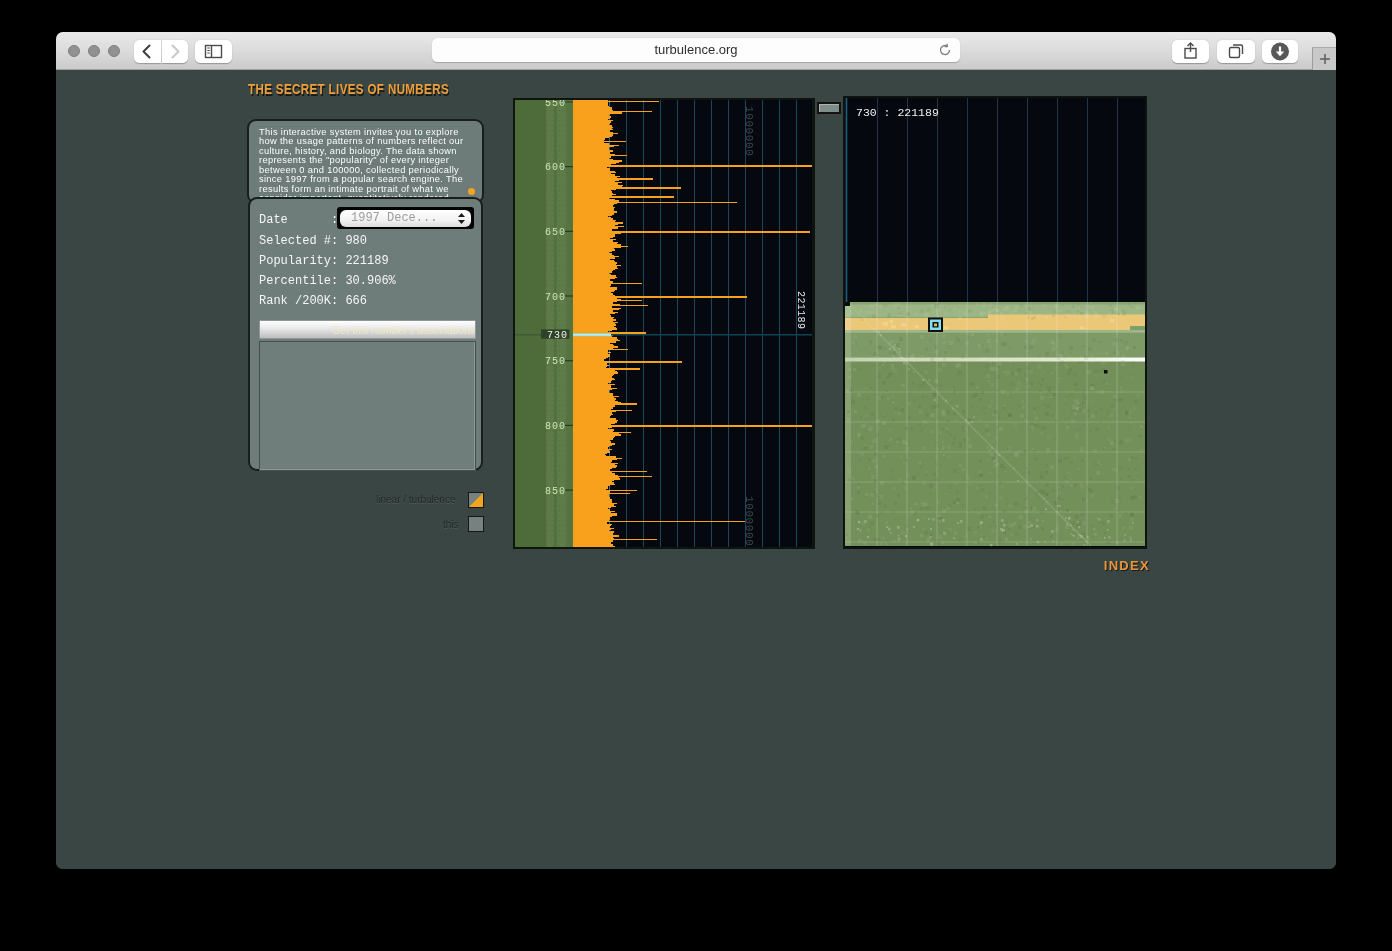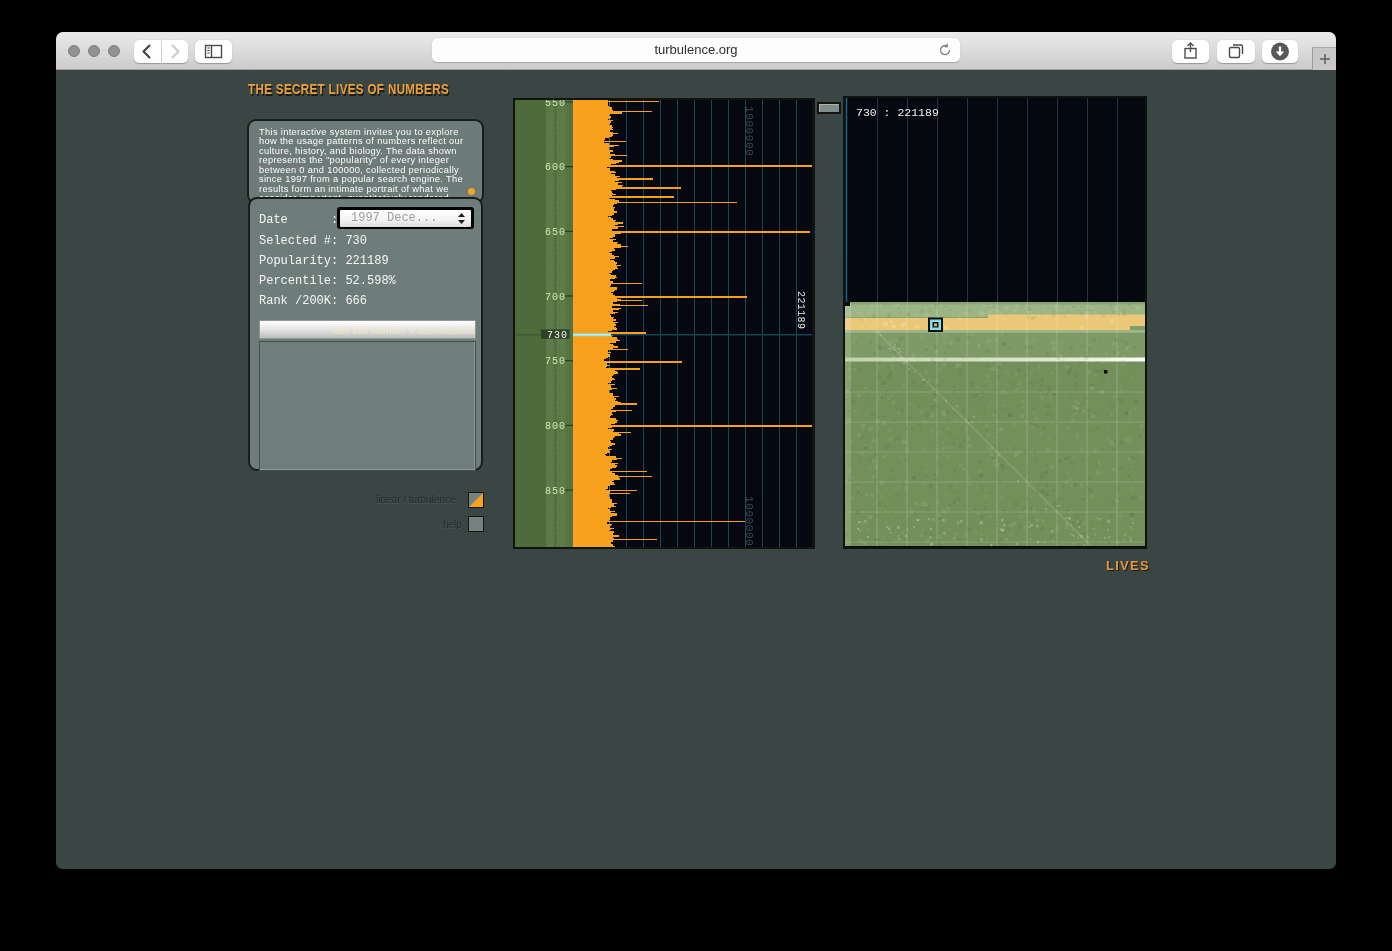--- a/index.html
+++ b/index.html
@@ -31,21 +31,21 @@
   letter-spacing:0.33px; color:#fdfdfd; white-space:nowrap; }
 #descdot { position:absolute; left:219px; top:66.5px; width:7px; height:7px;
   border-radius:50%; background:#f5a41f; }
 #infopanel { position:absolute; left:192px; top:127px; width:235px; height:274px;
   background:#6e7c7a; border:2px solid #181e1c; border-radius:9px; }
 .irow { position:absolute; left:9px; font-size:12px; color:#f6f6f6;
   font-family:"Liberation Mono", monospace; white-space:pre; }
 #sel { position:absolute; left:87px; top:8px; width:137px; height:22px;
   background:#030303; border-radius:3px; }
 #selin { position:absolute; left:3px; top:2.5px; width:131px; height:17px;
-  background:linear-gradient(#ffffff,#f2f2f2 60%,#dcdcdc); border-radius:1px;
+  background:linear-gradient(#ffffff,#f2f2f2 60%,#dcdcdc); border-radius:6px;
   font-family:"Liberation Mono", monospace; font-size:12px; color:#9d9d9d;
   line-height:17px; padding-left:11px; }
 #spin { position:absolute; right:4px; top:2px; width:11px; height:13px; }
 #assocbtn { position:absolute; left:9px; top:121px; width:217px; height:19px;
   background:linear-gradient(#ffffff,#e8e8e8 45%,#bdbdbd); border:1px solid #8f9896;
   text-align:right; font-size:10.5px; line-height:18px; color:#eee8c4;
   border-radius:1px; }
 #ta { position:absolute; left:9px; top:141.5px; width:217px; height:130px;
   background:#6f7d7b; border:1px solid #454f4d;
   box-shadow:inset -1px -1px 0 #8d9795; }
@@ -136,30 +136,30 @@
     <div id="infopanel">
       <div class="irow" style="top:14px">Date      :</div>
       <div id="sel">
             <div id="selin">1997 Dece...
         <svg id="spin" width="11" height="13">
           <path d="M5.5 1 L9 5 L2 5 Z" fill="#1c1c1c"></path>
           <path d="M5.5 12 L9 8 L2 8 Z" fill="#1c1c1c"></path>
         </svg>
       </div>
           </div>
-      <div class="irow" style="top:35px">Selected #: 730</div>
+      <div class="irow" style="top:35px">Selected #: 980</div>
       <div class="irow" style="top:55px">Popularity: 221189</div>
-      <div class="irow" style="top:75px">Percentile: 52.598%</div>
+      <div class="irow" style="top:75px">Percentile: 30.906%</div>
       <div class="irow" style="top:95px">Rank /200K: 666</div>
       <div id="assocbtn">Get this number's associations</div>
       <div id="ta"></div>
     </div>
     <div class="cklabel" style="left:320px;top:424px;">linear / turbulence</div>
     <div class="ck" id="ck1"></div>
-    <div class="cklabel" style="left:387px;top:449px;">help</div>
+    <div class="cklabel" style="left:387px;top:449px;">this</div>
     <div class="ck" id="ck2"></div>
     <div id="graybtn"></div>
 
     <svg width="302" height="451" viewBox="0 0 302 451" xmlns="http://www.w3.org/2000/svg" style="position:absolute;left:457px;top:28px">
 <rect x="0" y="0" width="302" height="451" fill="#10140f"></rect>
 <rect x="2" y="2" width="58" height="447" fill="#4e6b3a"></rect>
 <rect x="33" y="2" width="8" height="447" fill="#5d7a48"></rect>
 <rect x="41" y="2" width="3" height="447" fill="#53713f"></rect>
 <rect x="44" y="2" width="9" height="447" fill="#5e7c4a"></rect>
 <rect x="53" y="2" width="7" height="447" fill="#567441"></rect>
@@ -1693,16 +1693,16 @@
 <rect x="174" y="384" width="2" height="2" fill="#ffffff" opacity="0.18"></rect>
 <rect x="35" y="235" width="2" height="2" fill="#ffffff" opacity="0.14"></rect>
 <rect x="261" y="274" width="3.5" height="3.5" fill="#0a0c08"></rect>
 <rect x="2" y="206" width="5" height="4" fill="#0a0c08"></rect>
 <rect x="85" y="221.5" width="15" height="14.5" fill="#101010"></rect>
 <rect x="87" y="223.5" width="11" height="10.5" fill="#7fe0f2"></rect>
 <rect x="89.5" y="226" width="6" height="5.5" fill="#101010"></rect>
 <rect x="91" y="227.5" width="3" height="2.8" fill="#e8b84a"></rect>
 <rect x="1" y="1" width="302" height="451" fill="none" stroke="#0f130e" stroke-width="2"></rect>
 </svg>
-    <div id="index">LIVES</div>
+    <div id="index">INDEX</div>
   </div>
 </div>
 </div>
 
 </body></html>

